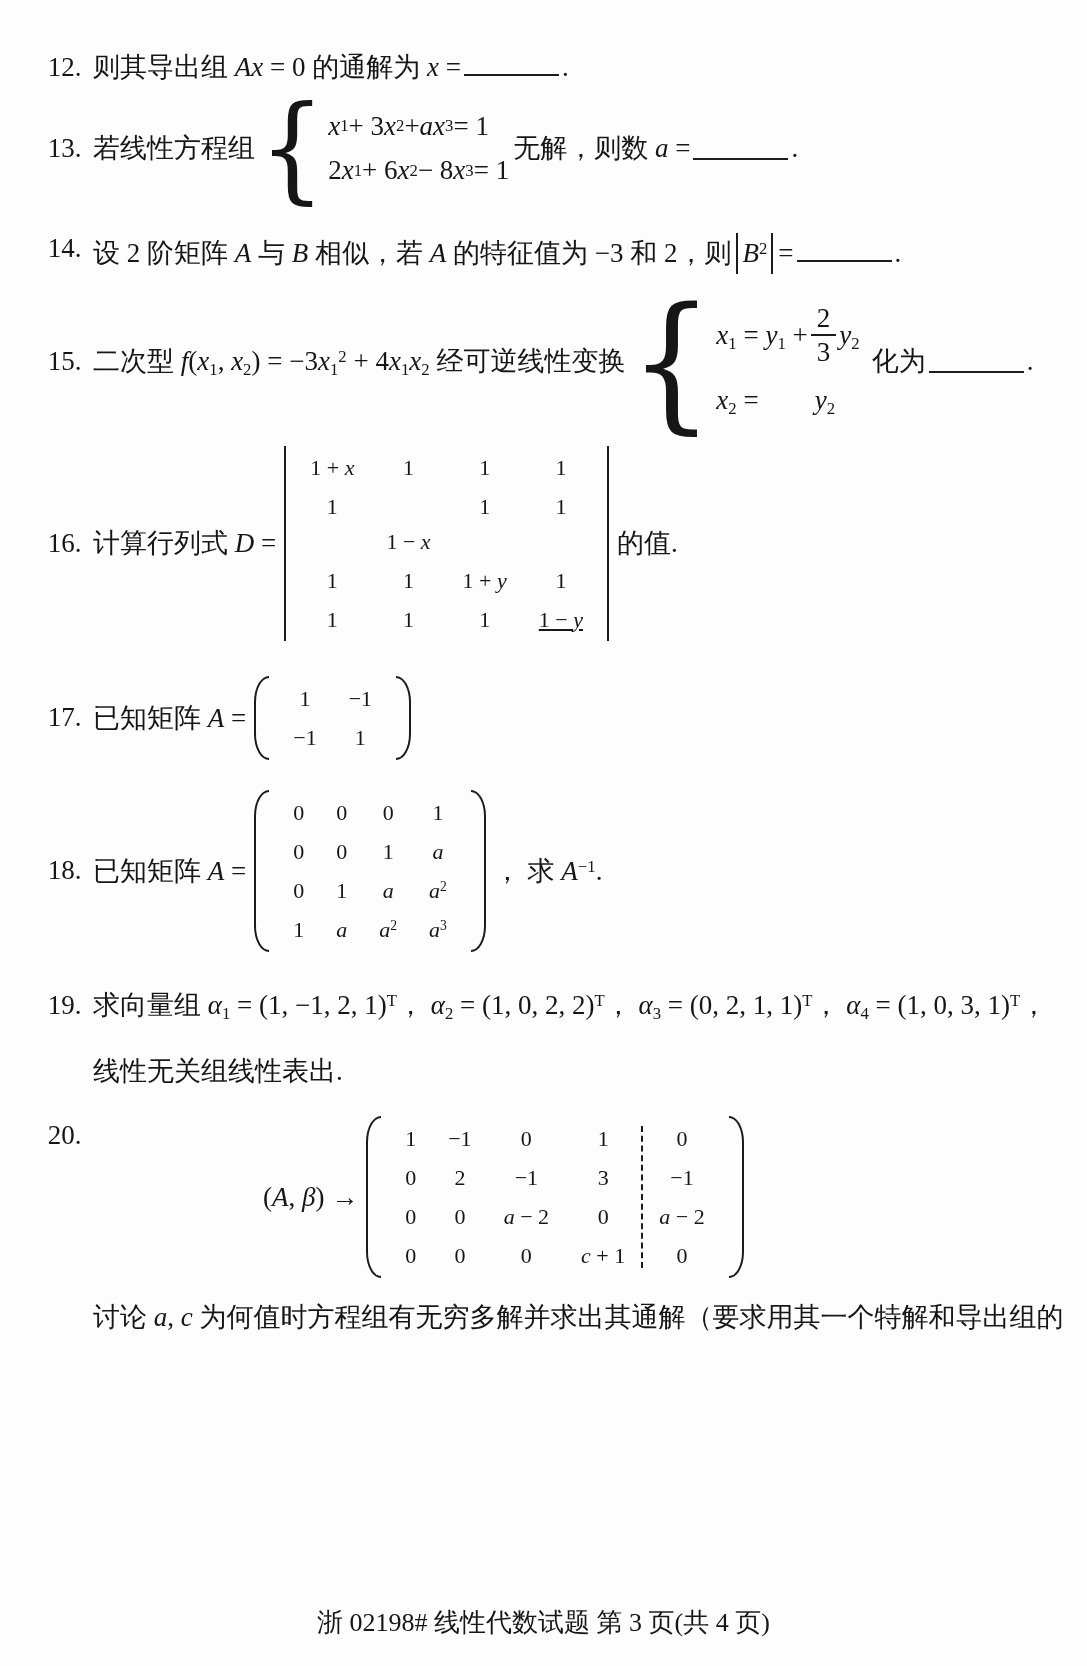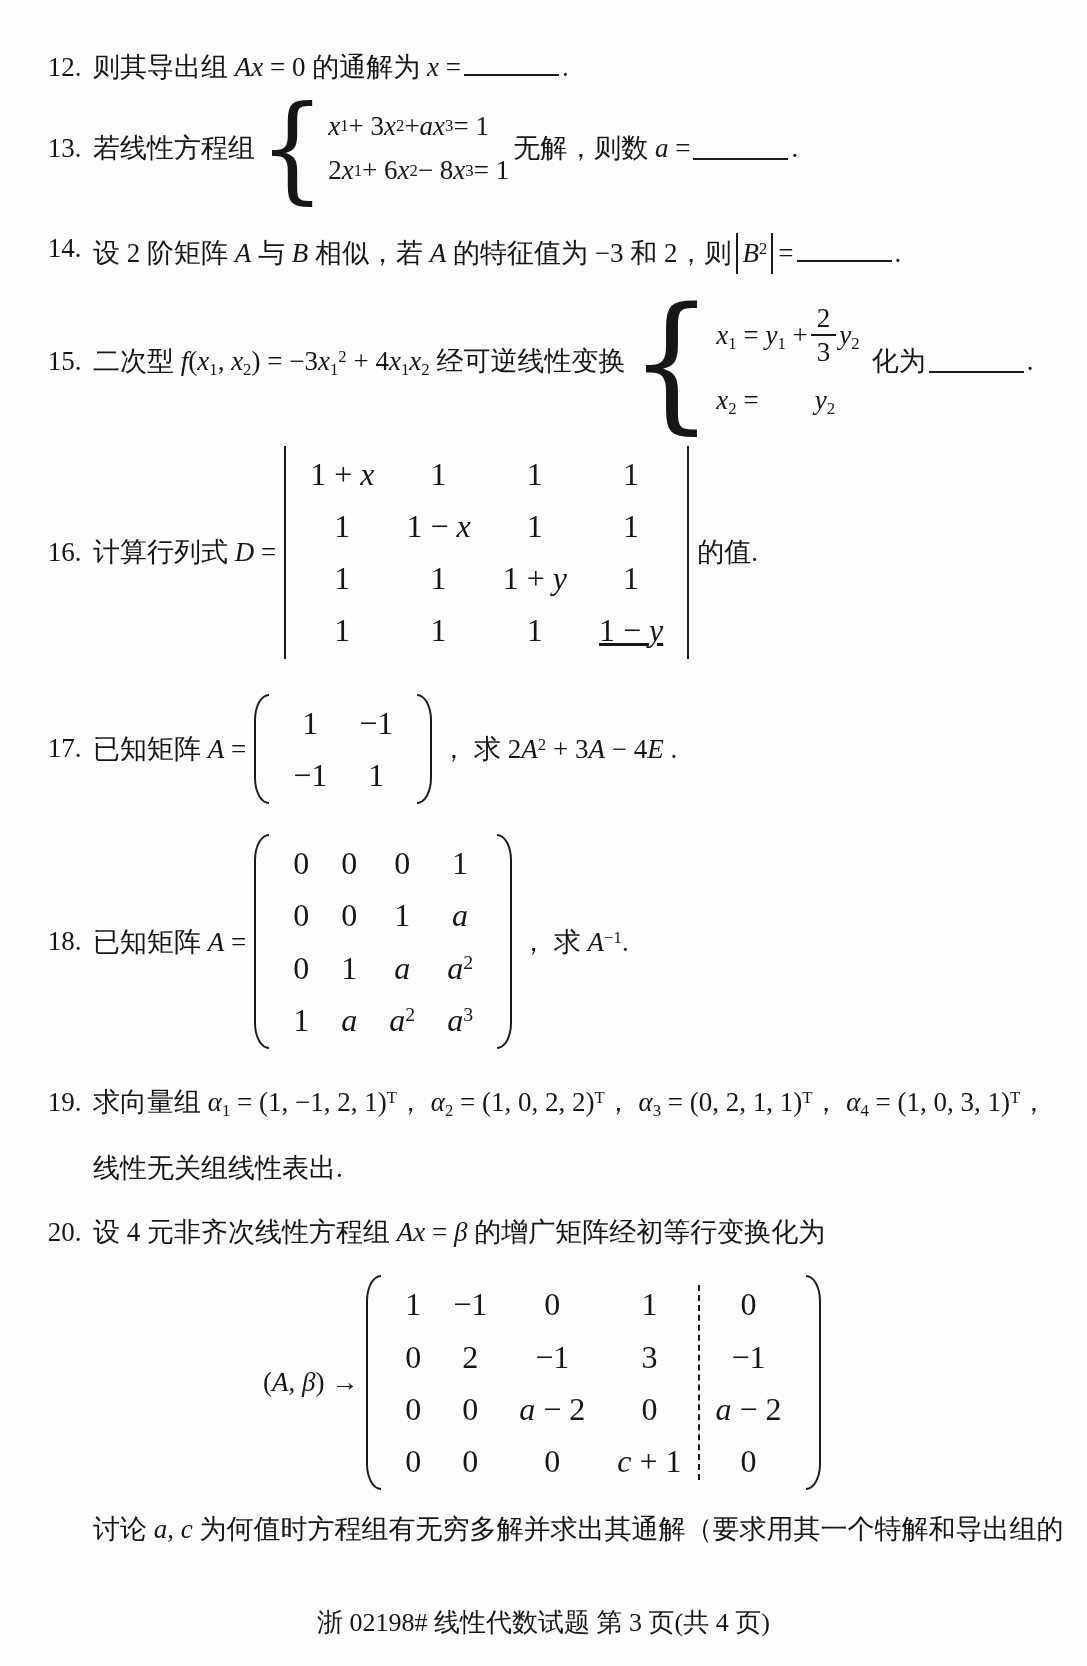--- a/index.html
+++ b/index.html
@@ -29,21 +29,21 @@
   .sys{display:inline-flex;align-items:center;margin:0 4px;}
   .brace{font-family:"DejaVu Serif",serif;font-weight:400;line-height:0.85;transform:scaleY(1.12);margin-right:3px;}
   .sys-rows{display:flex;flex-direction:column;}
   .sys-row{display:flex;align-items:center;white-space:nowrap;line-height:1.35;}
 
   .matwrap{display:inline-flex;align-items:stretch;margin:0 8px;line-height:normal;}
   .paren{flex:none;width:13px;margin:2px 0;}
   .paren.l{border-left:2.5px solid #1b1b1b;border-top:2.5px solid #1b1b1b;border-bottom:2.5px solid #1b1b1b;border-radius:15px 0 0 15px / 26px 0 0 26px;}
   .paren.r{border-right:2.5px solid #1b1b1b;border-top:2.5px solid #1b1b1b;border-bottom:2.5px solid #1b1b1b;border-radius:0 15px 15px 0 / 0 26px 26px 0;}
   .dbar{flex:none;width:0;border-left:2.5px solid #1b1b1b;margin:3px 0;}
-  .mgrid{display:grid;align-content:center;padding:5px 8px;font-size:32px;}
+  .mgrid{display:grid;align-content:center;padding:5px 8px;font-size:22px;}
   .mcell{text-align:center;padding:5px 16px;line-height:1.32;}
   .aug-divider{width:0;border-left:2.3px dashed #1b1b1b;margin:7px 0;justify-self:center;}
 
   .frac{display:inline-flex;flex-direction:column;align-items:center;vertical-align:middle;margin:0 3px;line-height:1.05;}
   .frac-num{padding:0 6px 2px;border-bottom:2.2px solid #1b1b1b;}
   .frac-den{padding:2px 6px 0;}
 
   .abs{display:inline-block;border-left:2.2px solid #1b1b1b;border-right:2.2px solid #1b1b1b;padding:7px 4px;line-height:1;margin:0 5px;}
 
   .section-title{font-size:28px;font-weight:700;margin-top:30px;letter-spacing:0.5px;}
@@ -135,21 +135,21 @@
       <div class="inline-center">
         <span>计算行列式 <i>D</i> =</span>
         <span class="matwrap">
           <span class="dbar"></span>
           <span class="mgrid" style="grid-template-columns: repeat(4, auto);">
               <span class="mcell" style="grid-area: 1 / 1;">1 + <i>x</i></span>
               <span class="mcell" style="grid-area: 1 / 2;">1</span>
               <span class="mcell" style="grid-area: 1 / 3;">1</span>
               <span class="mcell" style="grid-area: 1 / 4;">1</span>
               <span class="mcell" style="grid-area: 2 / 1;">1</span>
-              <span class="mcell" style="grid-area: 2 / 2;">1 − <i>x</i></span>
+              <span class="mcell" style="grid-area: 2 / 2; margin-top: 35px;">1 − <i>x</i></span>
               <span class="mcell" style="grid-area: 2 / 3;">1</span>
               <span class="mcell" style="grid-area: 2 / 4;">1</span>
               <span class="mcell" style="grid-area: 3 / 1;">1</span>
               <span class="mcell" style="grid-area: 3 / 2;">1</span>
               <span class="mcell" style="grid-area: 3 / 3;">1 + <i>y</i></span>
               <span class="mcell" style="grid-area: 3 / 4;">1</span>
               <span class="mcell" style="grid-area: 4 / 1;">1</span>
               <span class="mcell" style="grid-area: 4 / 2;">1</span>
               <span class="mcell" style="grid-area: 4 / 3;">1</span>
               <span class="mcell" style="grid-area: 4 / 4; text-decoration: underline;">1 − <i>y</i></span>
@@ -169,21 +169,20 @@
         <span class="matwrap">
           <span class="paren l"></span>
           <span class="mgrid" style="grid-template-columns: repeat(2, auto);">
               <span class="mcell" style="grid-area: 1 / 1;">1</span>
               <span class="mcell" style="grid-area: 1 / 2;">−1</span>
               <span class="mcell" style="grid-area: 2 / 1;">−1</span>
               <span class="mcell" style="grid-area: 2 / 2;">1</span>
             </span>
           <span class="paren r"></span>
         </span>
-        <span>，  求 2<i>A</i><sup>2</sup> + 3<i>A</i> − 4<i>E</i> .</span>
       </div>
     </div>
   </div>
 
   <div class="q center" style="margin-top:26px;">
     <span class="qnum">18.</span>
     <div class="qbody">
       <div class="inline-center">
         <span>已知矩阵 <i>A</i> =</span>
         <span class="matwrap">
@@ -217,21 +216,20 @@
     <span class="qnum">19.</span>
     <div class="qbody">
       <div class="line">求向量组 <i>α</i><sub>1</sub> = (1, −1, 2, 1)<sup>T</sup>，  <i>α</i><sub>2</sub> = (1, 0, 2, 2)<sup>T</sup>，  <i>α</i><sub>3</sub> = (0, 2, 1, 1)<sup>T</sup>，  <i>α</i><sub>4</sub> = (1, 0, 3, 1)<sup>T</sup>，</div>
       <div class="line">线性无关组线性表出.</div>
     </div>
   </div>
 
   <div class="q lh23" style="margin-top:0px;">
     <span class="qnum">20.</span>
     <div class="qbody">
-      <div class="line">设 4 元非齐次线性方程组 <i>Ax</i> = <i>β</i> 的增广矩阵经初等行变换化为</div>
       <div class="q20-matrix-row">
         <span>(<i>A</i>, <i>β</i>) →</span>
         <span class="matwrap">
           <span class="paren l"></span>
           <span class="mgrid" style="grid-template-columns: repeat(6, auto);">
               <span class="aug-divider" style="grid-area: 1 / 5 / 5;"></span>
               <span class="mcell" style="grid-area: 1 / 1;">1</span>
               <span class="mcell" style="grid-area: 1 / 2;">−1</span>
               <span class="mcell" style="grid-area: 1 / 3;">0</span>
               <span class="mcell" style="grid-area: 1 / 4;">1</span>

